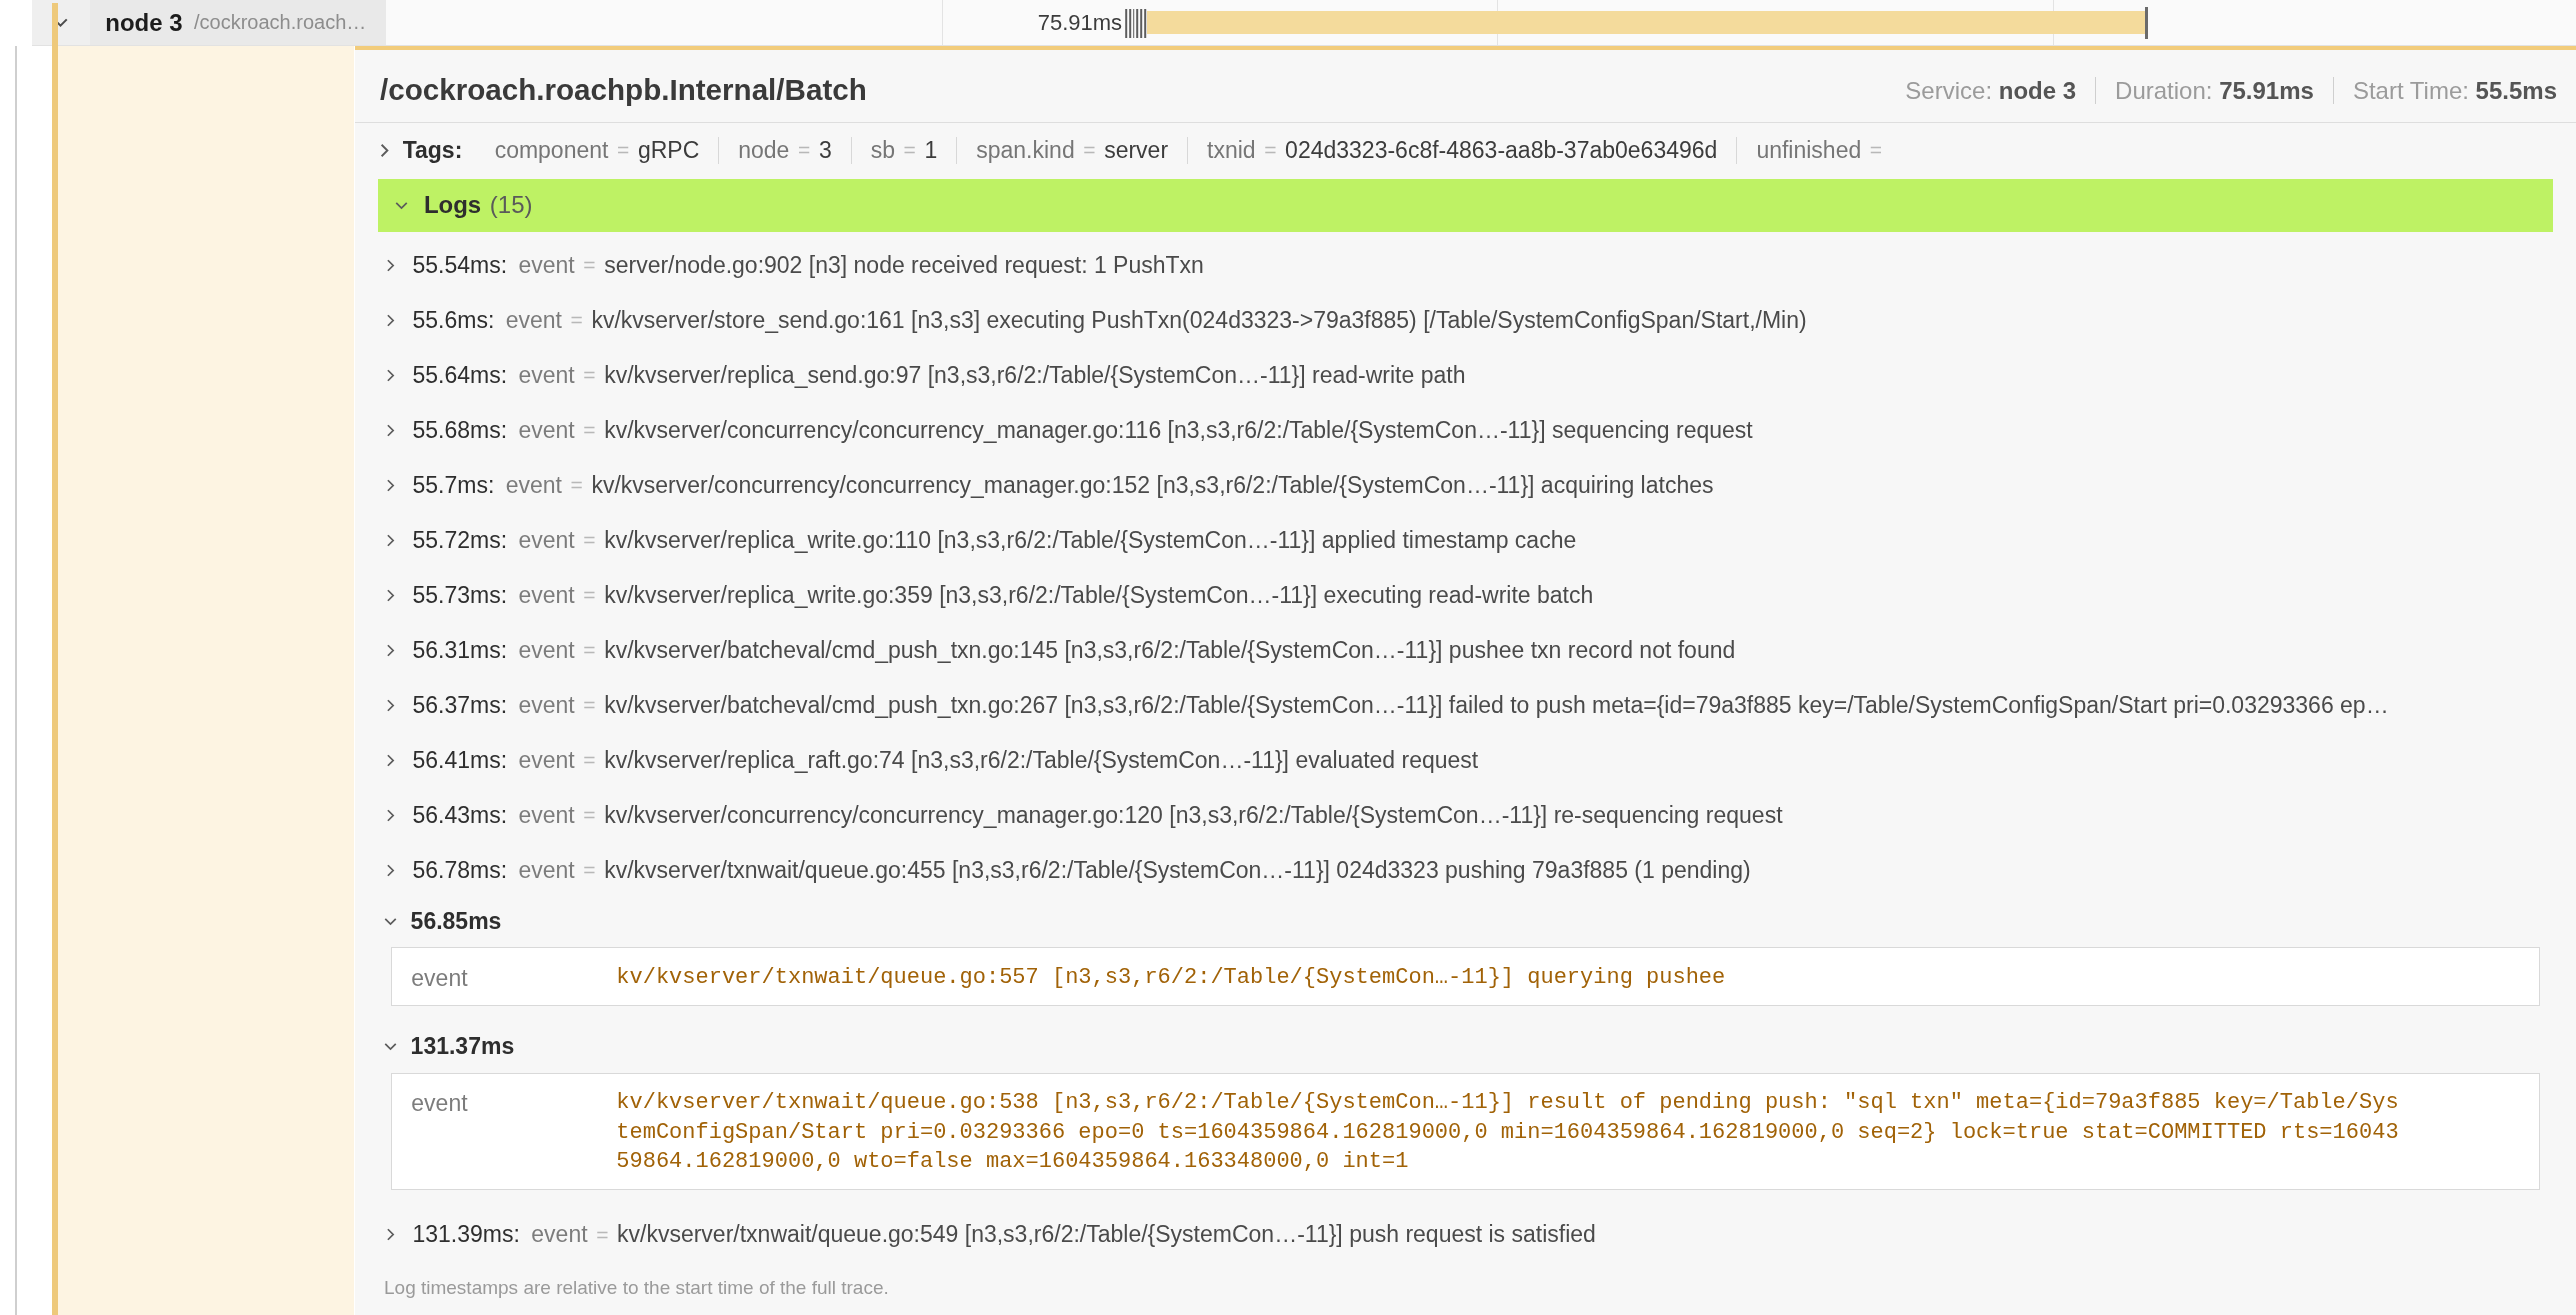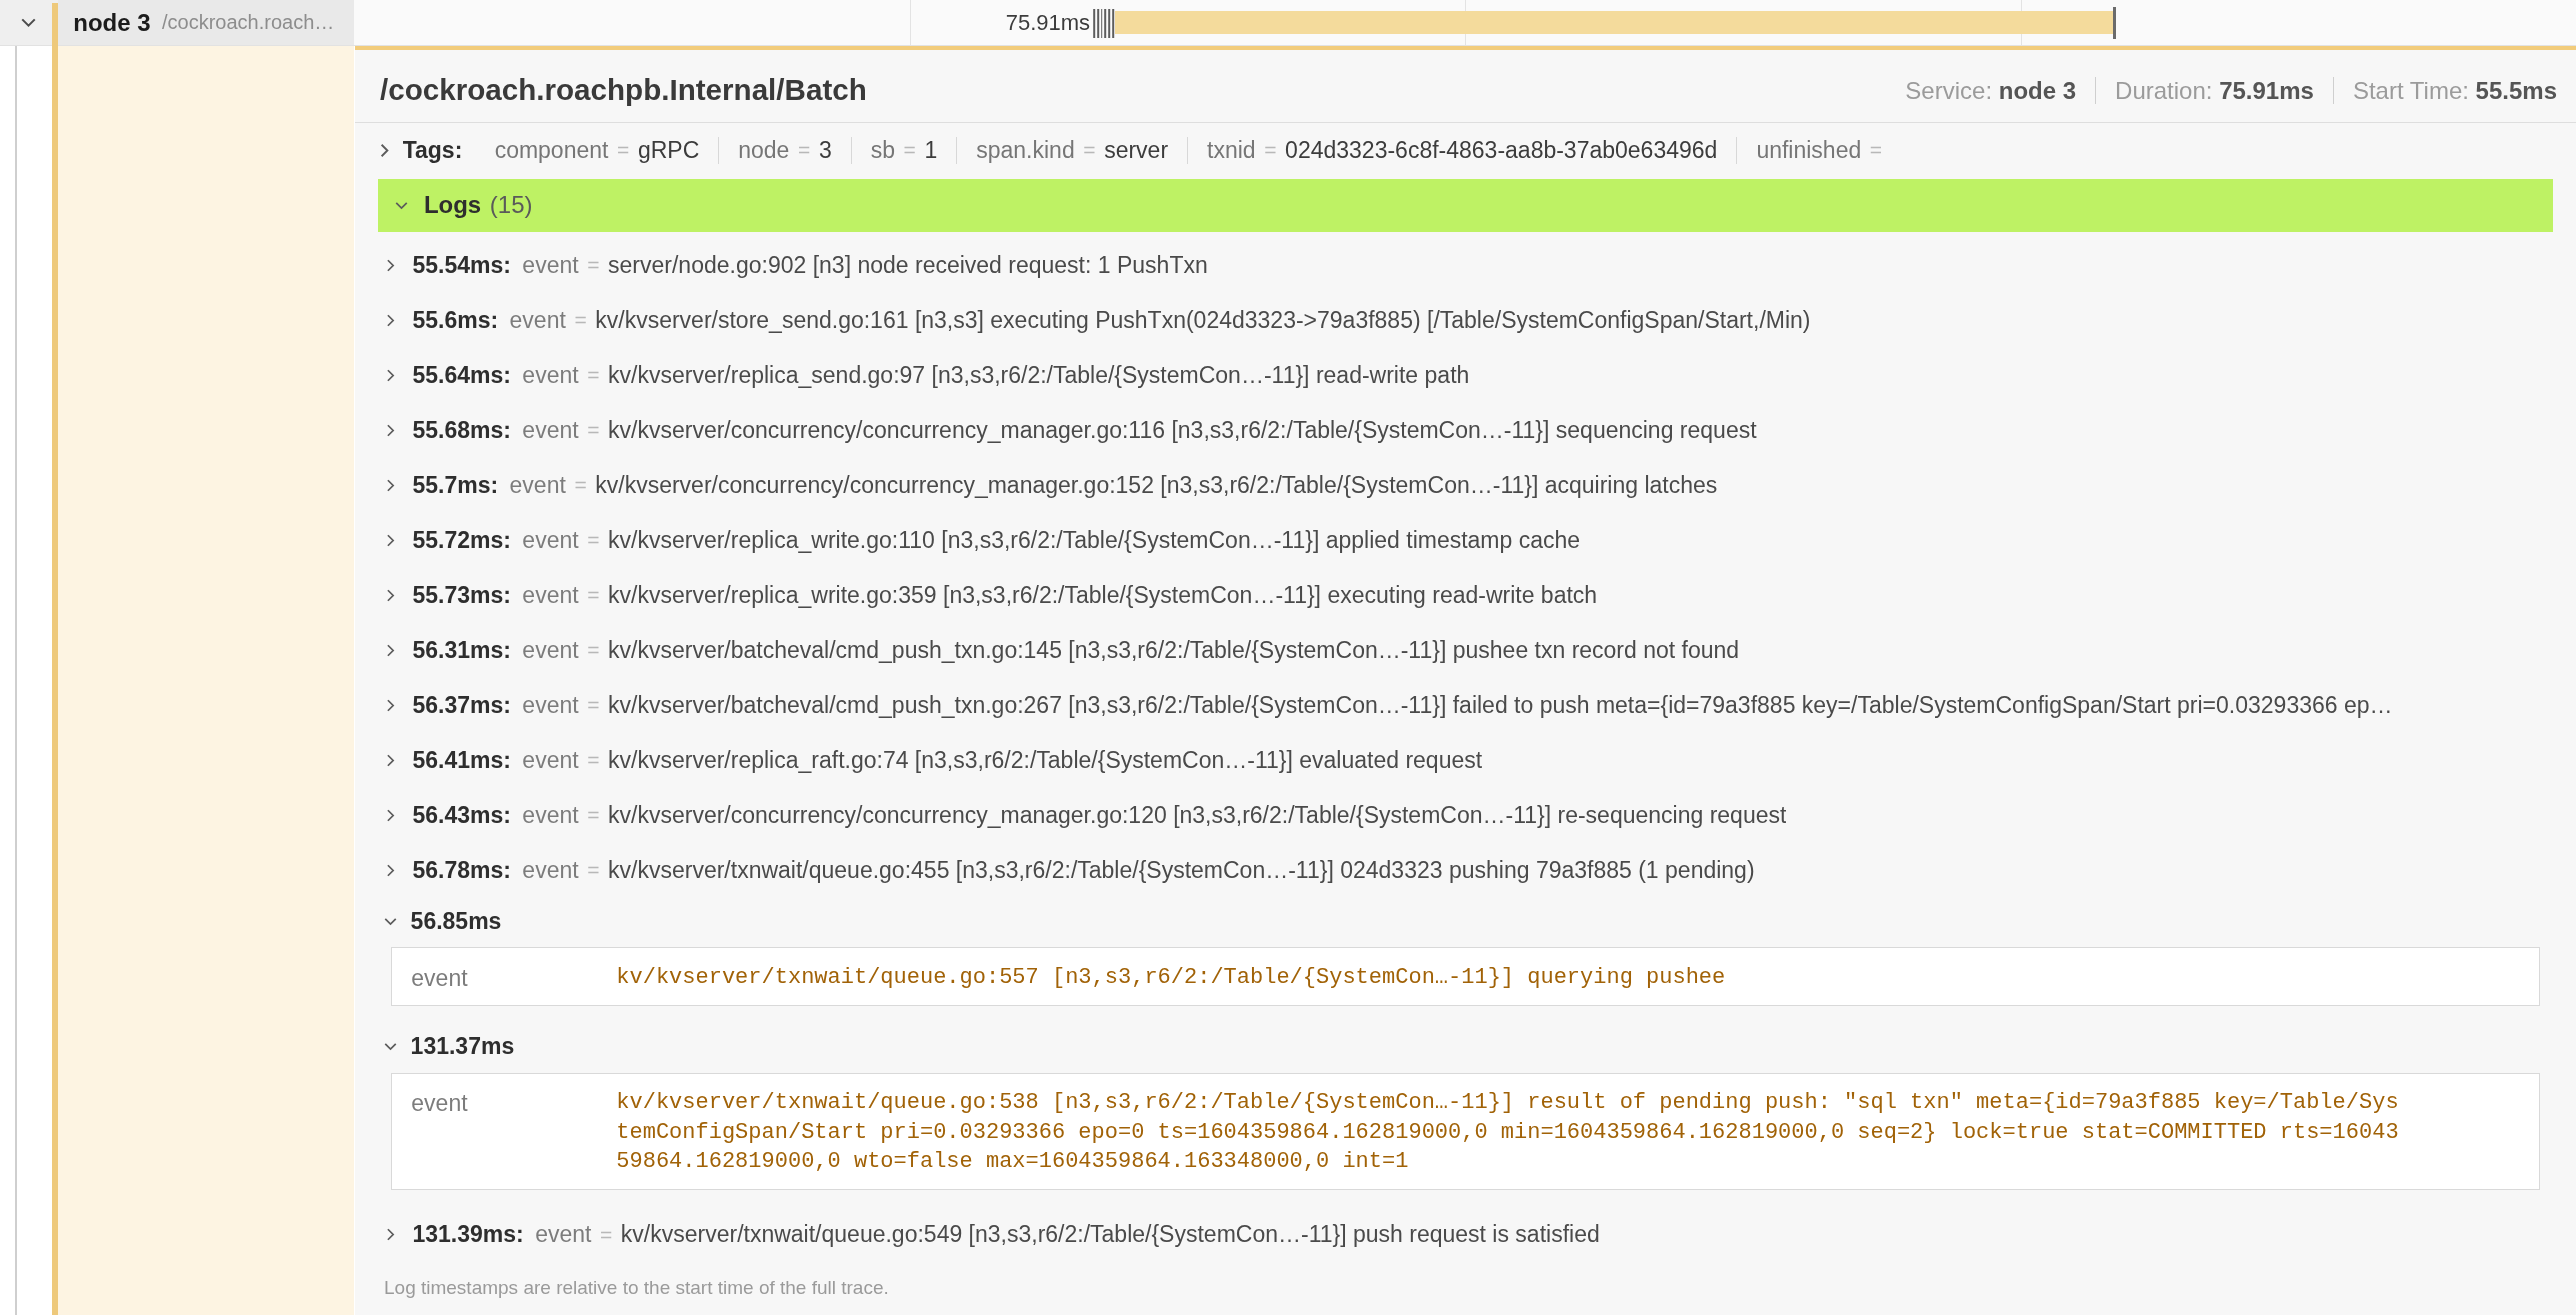--- a/index.html
+++ b/index.html
@@ -1,17 +1,17 @@
 <!DOCTYPE html>
 <html><head>
 <meta charset="utf-8">
 <style>
   * { margin:0; padding:0; box-sizing:border-box; }
   html,body { width:2576px; height:1316px; font-family:"Liberation Sans", sans-serif; background:#ffffff; }
-  .app { position:relative; width:2576px; height:1316px; overflow:hidden; background:#ffffff; }
+  .app { position:relative; width:2576px; height:1316px; overflow:hidden; background:#ffffff;padding-left:32px; }
 
   
   .amber-rail { position:absolute; left:52px; top:2.9px; width:5.7px; height:1313px; background:#eec97b; z-index:5; }
   .cream-col  { position:absolute; left:58px; top:46px; width:296px; height:1270px; background:#fdf4e2; z-index:1; }
   .left-vline { position:absolute; left:15.3px; top:46px; width:1.9px; height:1270px; background:#cfcfcf; z-index:1; }
 
   
   .timeline-row { position:relative; display:flex; height:46px; width:2576px; border-bottom:1px solid #e2e2e2; z-index:4; }
   .tl-gutter { width:58px; background:#efefef; display:flex; align-items:center; justify-content:flex-start; padding-left:16px; }
   .tl-namecell { width:296px; background:#e9e9e9; display:flex; align-items:center; padding-left:15.3px; overflow:hidden; white-space:nowrap; }
@@ -43,21 +43,21 @@
   .tag-key { color:#767676; }
   .eq { color:#b8b8b8; margin:0 8.6px; font-size:21px; }
   .tag-val { color:#3c3c3c; }
 
   
   .logs-bar { display:flex; align-items:center; height:53px; margin:0 23px; background:#bef264; padding-left:11.4px; }
   .logs-title { font-size:24px; font-weight:bold; color:#2e2e2e; margin-left:9.5px; }
   .logs-count { font-size:24px; color:#5a5a5a; margin-left:8.6px; }
   .log-list { padding:5.7px 23px 0 23px; }
   .log-row { display:flex; align-items:center; height:55px; overflow:hidden; }
-  .log-ts { font-size:23px; font-weight:bold; color:#2e2e2e; margin:0 11.4px 0 9.5px; white-space:nowrap; }
+  .log-ts { font-size:23px; font-weight:normal; color:#2e2e2e; margin:0 11.4px 0 9.5px; white-space:nowrap; }
   .log-kv { display:flex; align-items:center; min-width:0; }
   .log-key { font-size:23px; color:#7c7c7c; }
   .log-val { font-size:23px; color:#4a4a4a; white-space:nowrap; overflow:hidden; }
 
   .xp-head { display:flex; align-items:center; height:48px; }
   .xp-ts { font-size:23px; font-weight:bold; color:#2e2e2e; margin-left:7.6px; }
   .xp-box { display:flex; background:#ffffff; border:1px solid #d9d9d9; margin:1.9px 13.3px 17px 13.3px; padding:14.3px 0 12.4px 19px; }
   .xp-field { width:205px; font-size:23px; color:#7c7c7c; flex:none; padding-top:1.9px; }
   .xp-val { font-family:"Liberation Mono","DejaVu Sans Mono",monospace; font-size:22px; line-height:29.6px; color:#a16207; max-width:1792px; white-space:pre-wrap; word-break:break-all; font-weight:normal; }
 

